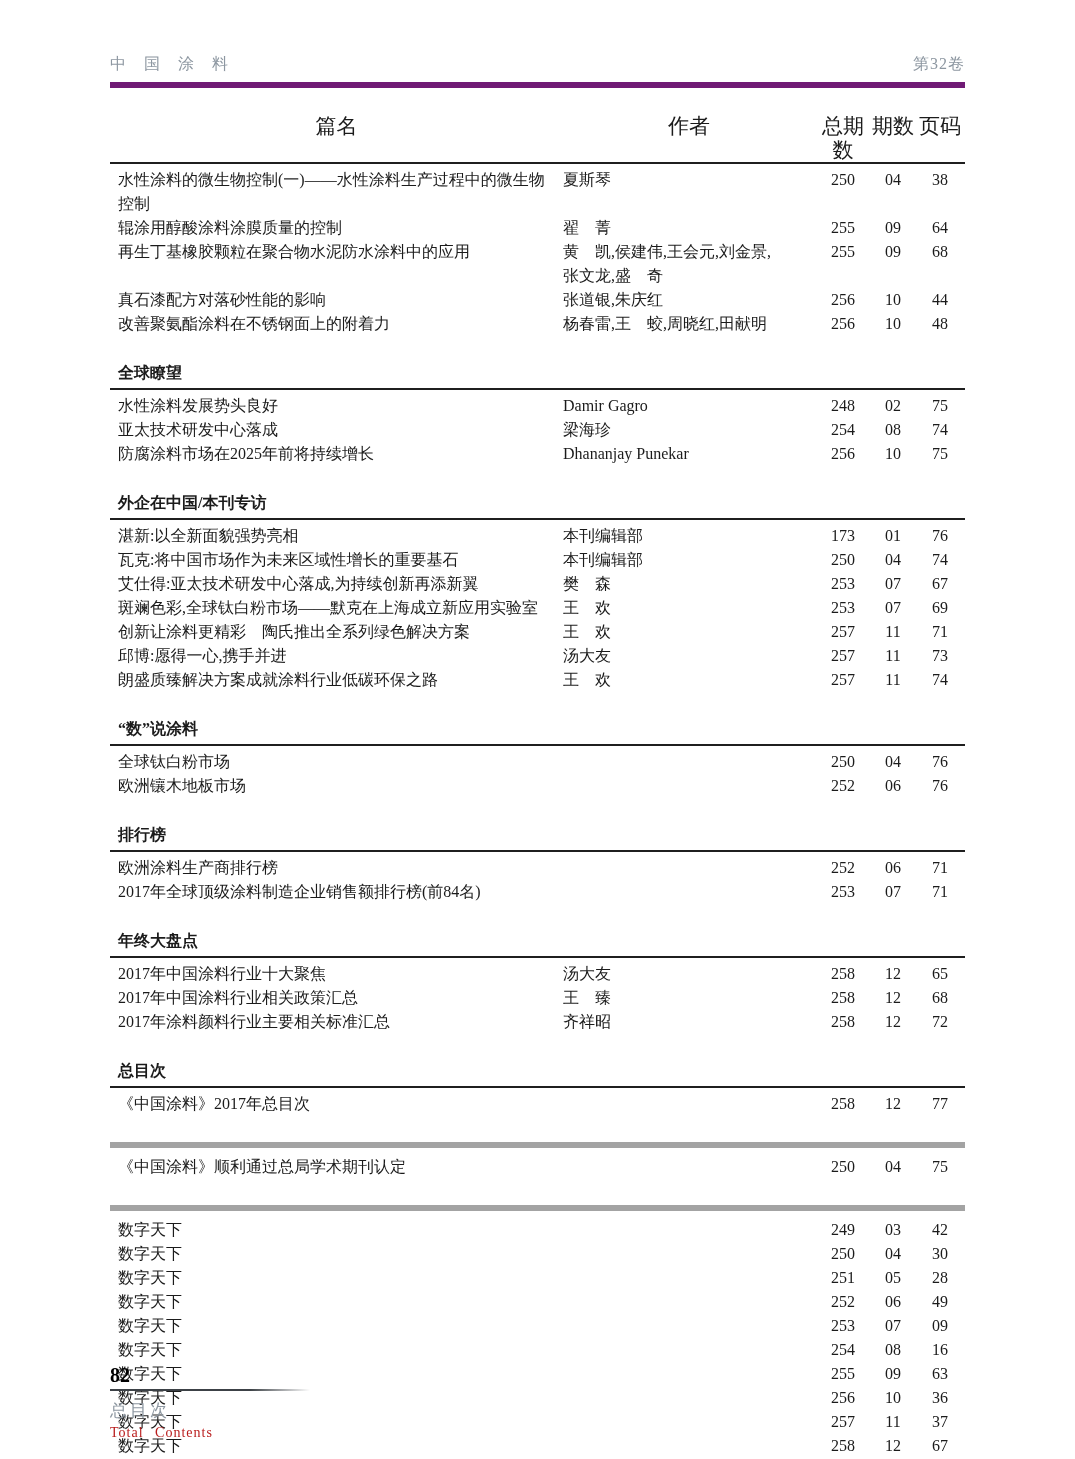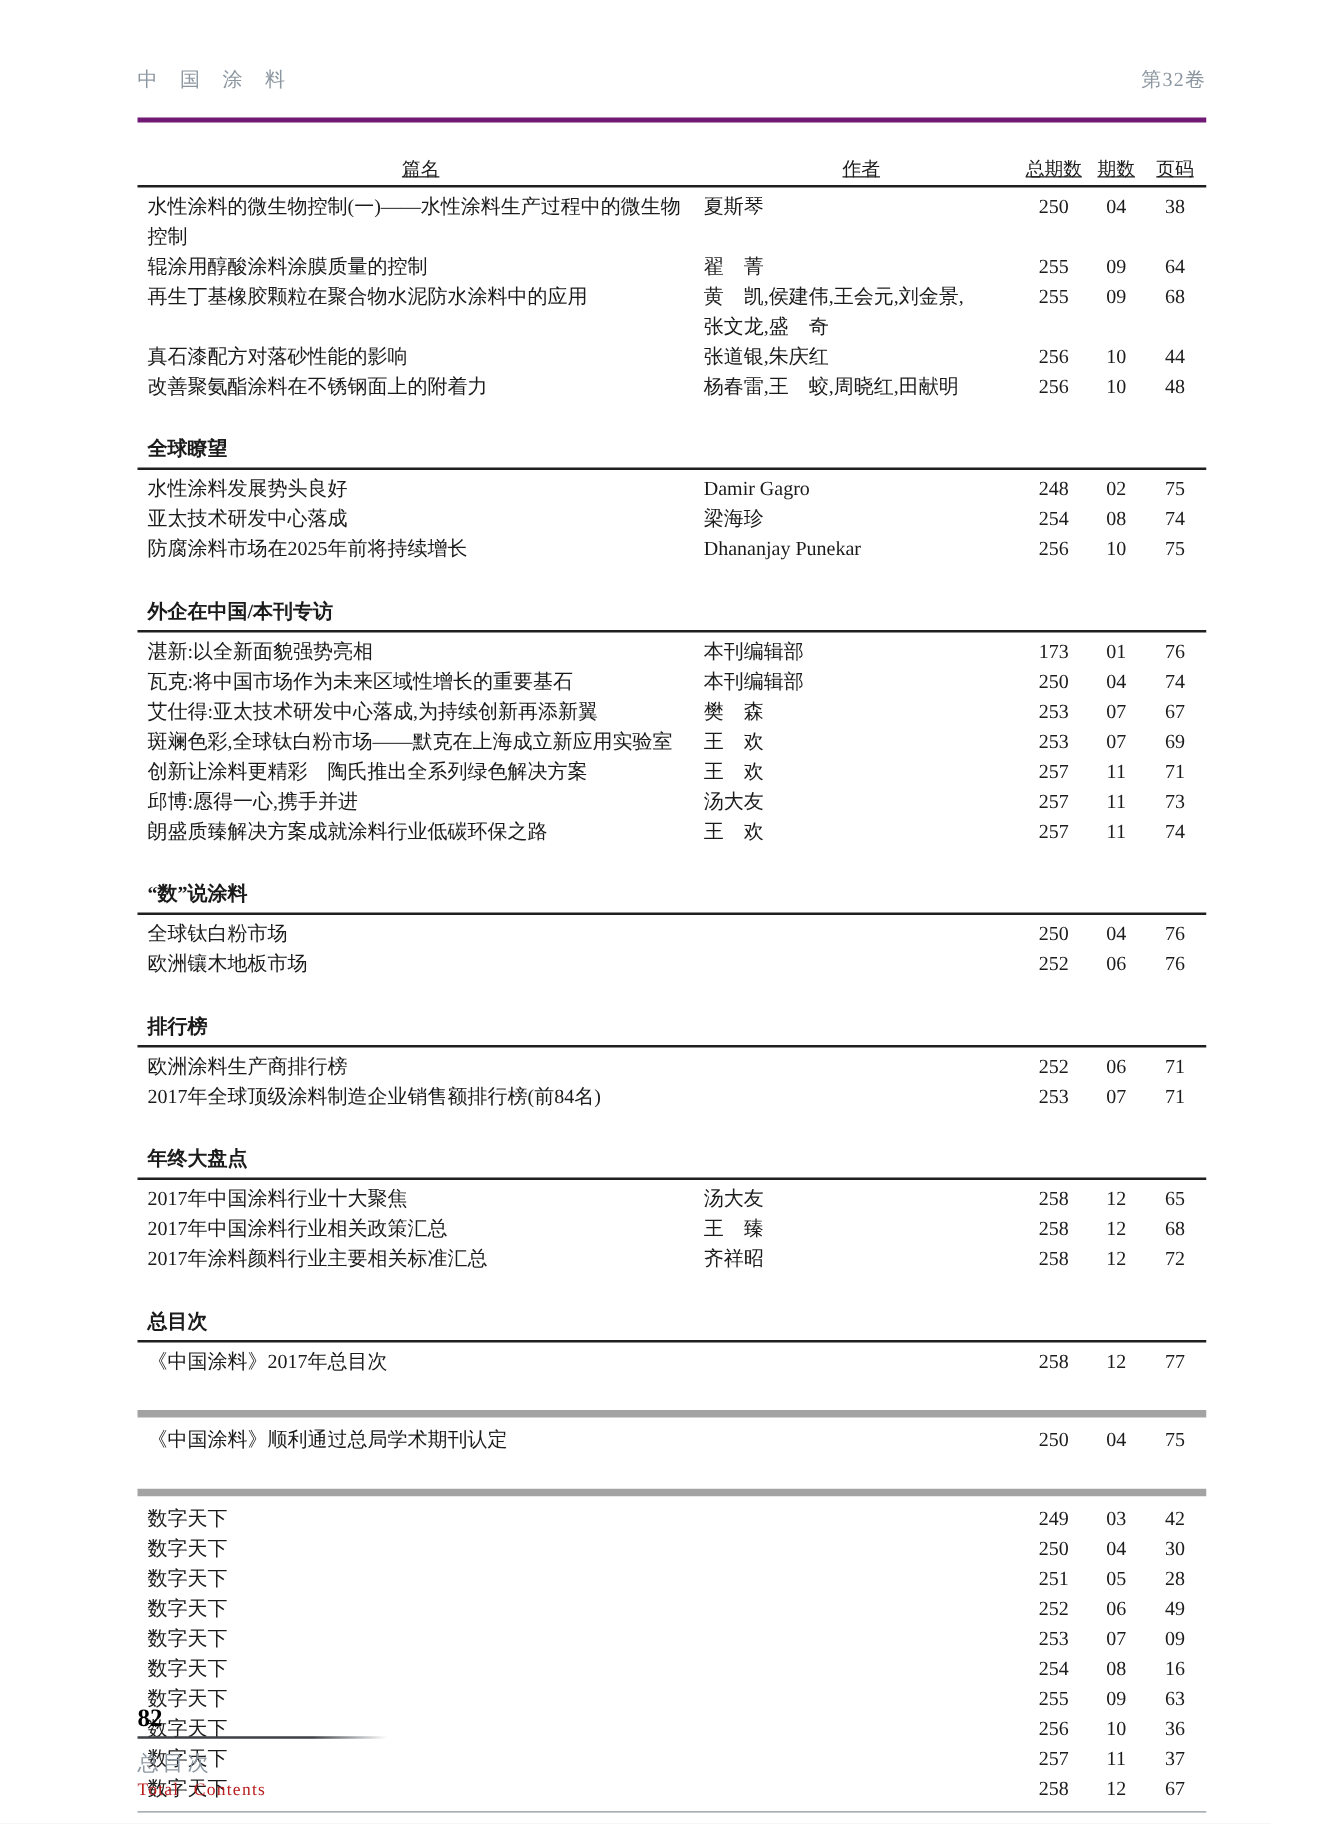--- a/index.html
+++ b/index.html
@@ -13,39 +13,38 @@
     color:#1b1b1b;
     overflow:hidden;
   }
   .content { margin:0 110px; width:855px; }
 
   
   .running-head {
     padding-top:54px;
     display:flex; justify-content:space-between; align-items:flex-end;
     color:#8d97a1; font-size:16px;
-    padding-bottom:19px;
-    border-bottom:4px solid #701a75;
+    padding-bottom:7px;
+    border-bottom:6px solid #701a75;
     font-family:Liberation Serif, serif;
   }
   .running-head .journal { letter-spacing:7px; }
   .running-head .volume { letter-spacing:1px; }
 
   
   .grid-row {
     display:grid;
     grid-template-columns:1fr 252px 56px 44px 50px;
     align-items:start;
   }
   .thead {
     margin-top:26px;
     line-height:24px;
-    font-size:15px;
+    font-size:21px;
     border-bottom:2px solid #1f1f1f;
-    text-decoration:underline;
   }
   .thead > div { text-align:center; }
 
   .toc-section { margin-top:22px; }
   .toc-section.first { margin-top:0; }
   .toc-section .heading {
     font-weight:700; font-size:16px;
     padding:2px 0 4px 8px;
     border-bottom:2px solid #1f1f1f;
     margin-top:25px;

